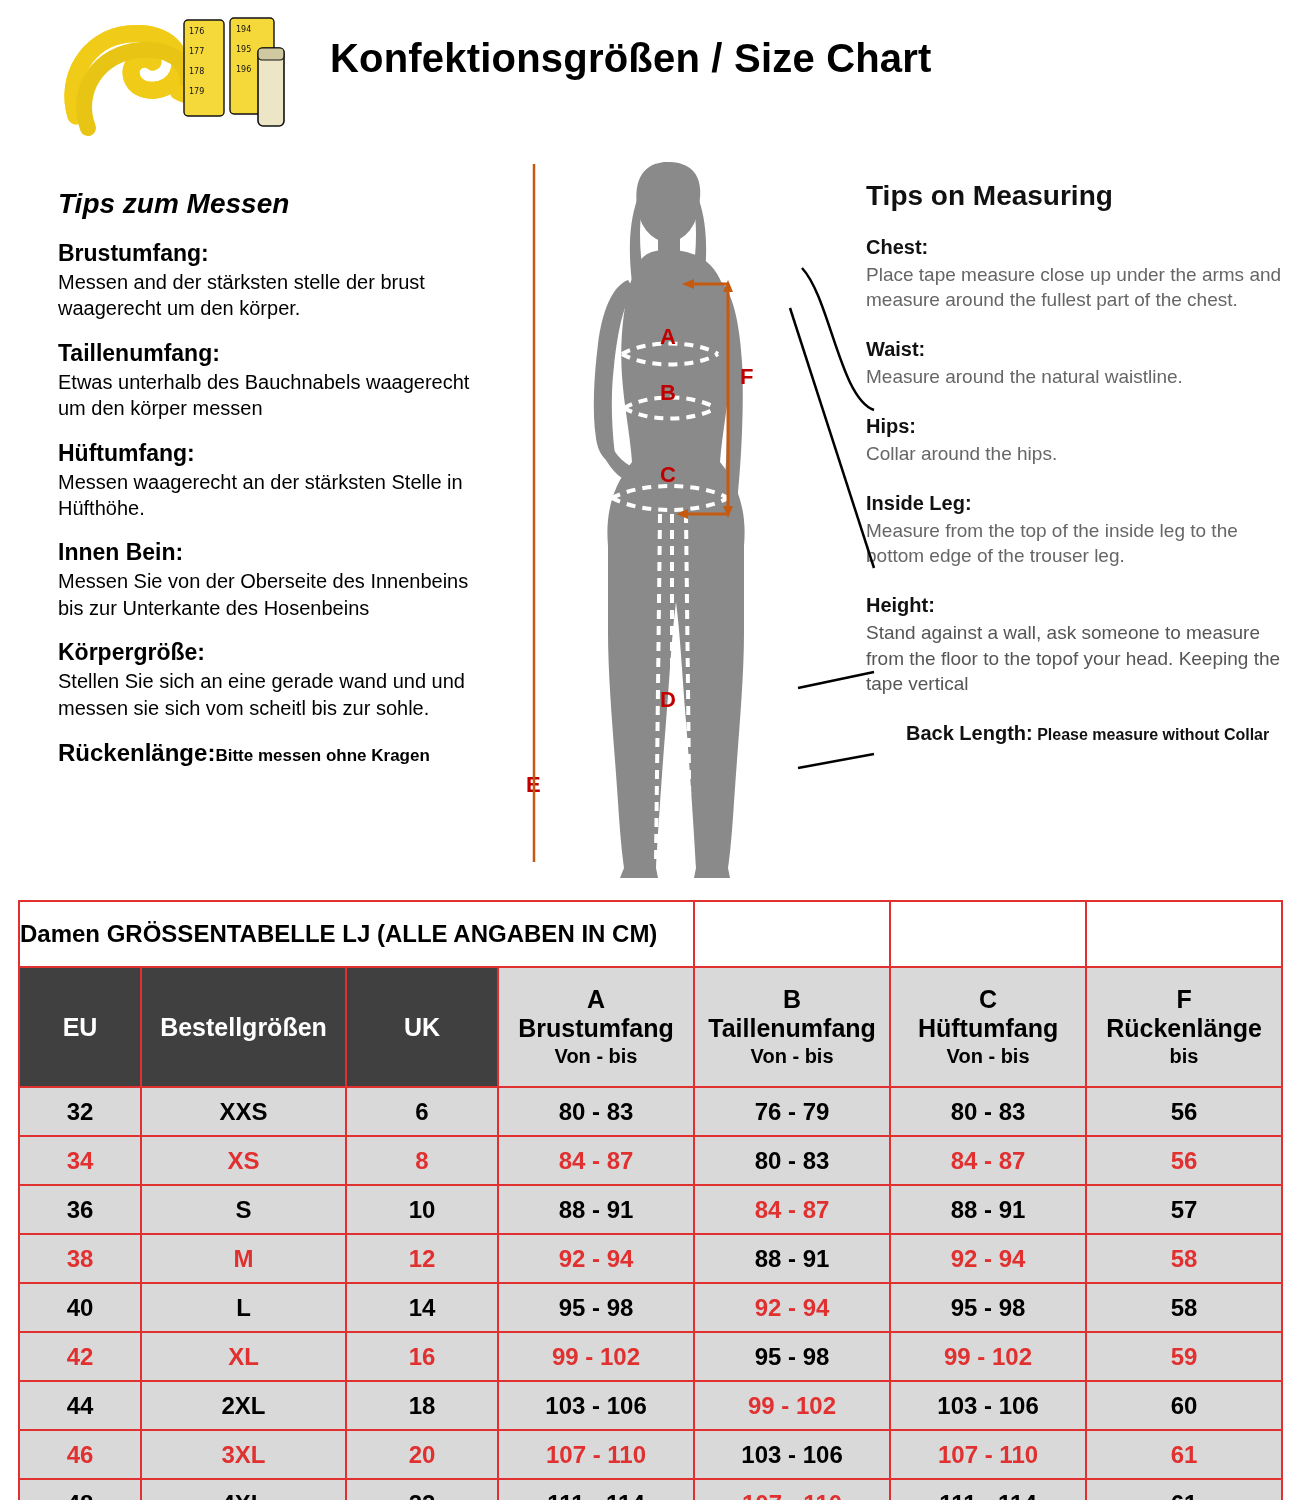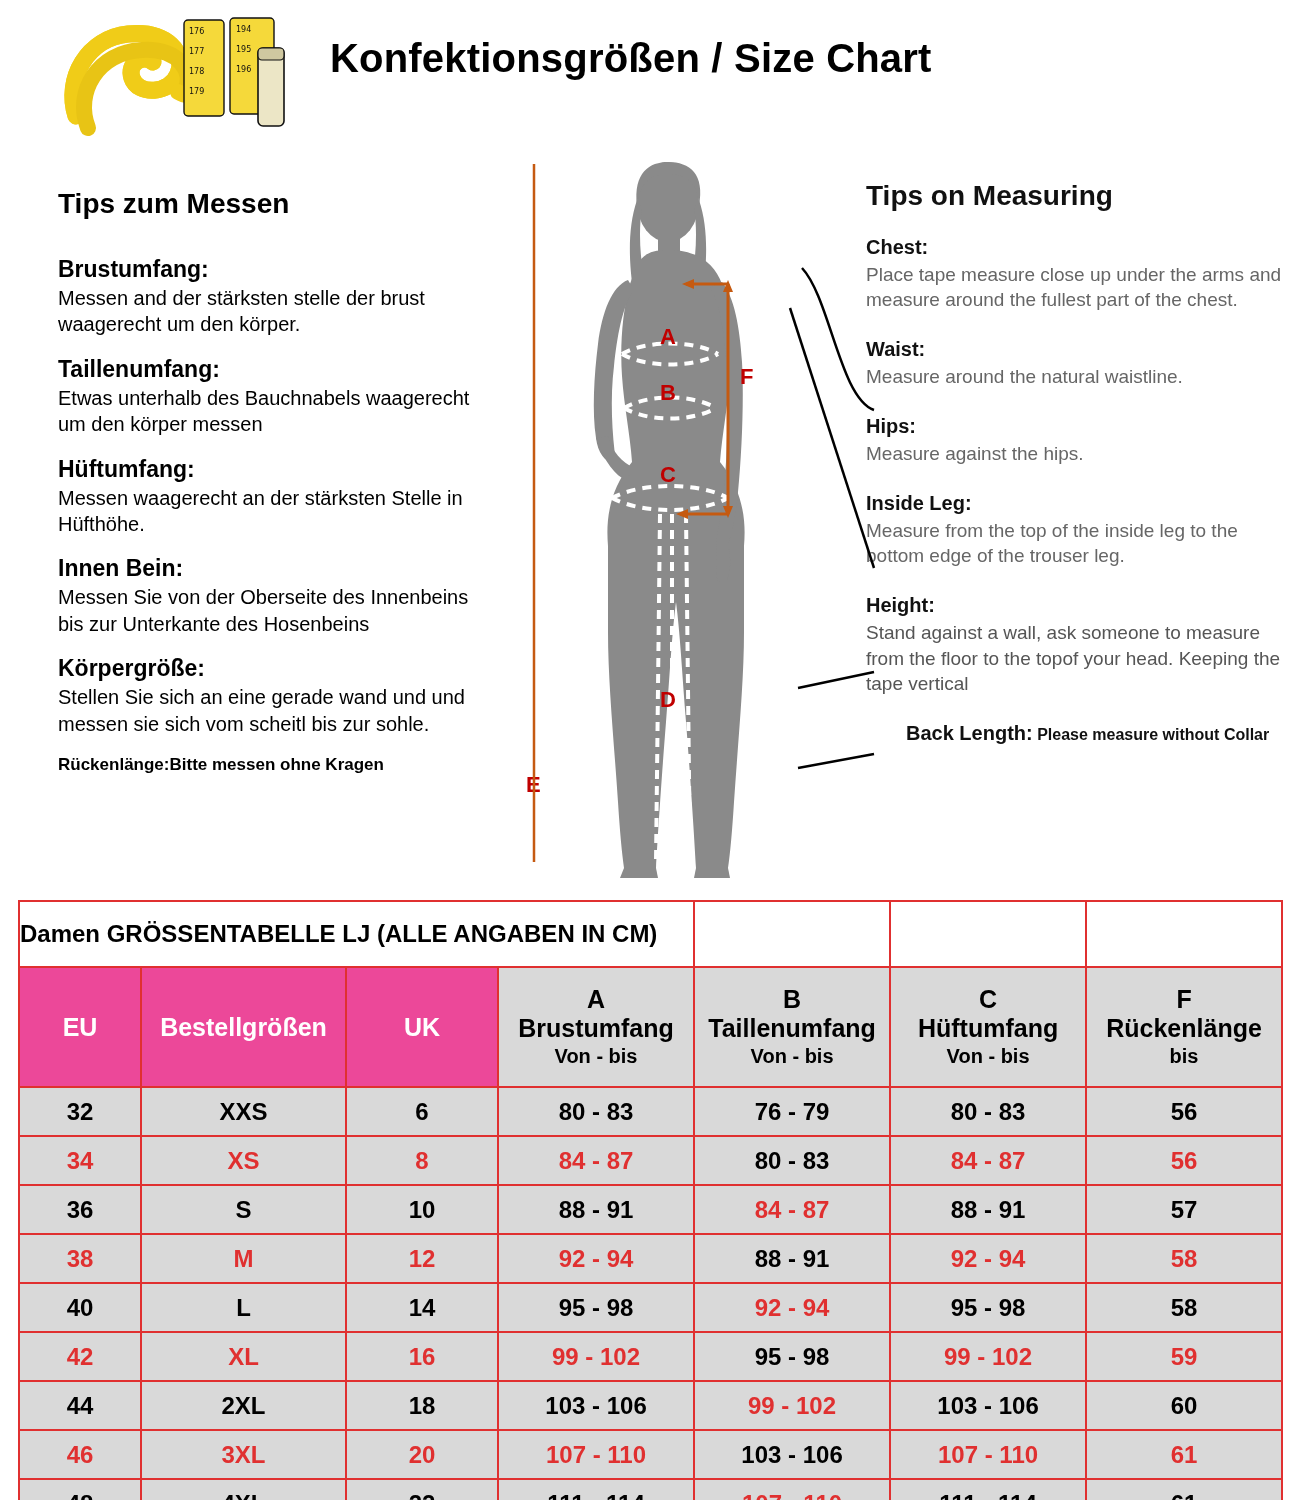--- a/index.html
+++ b/index.html
@@ -51,38 +51,39 @@
   }
   .col-left {
     position: absolute;
     left: 58px;
     top: 40px;
     width: 430px;
   }
   .col-left h2 {
     font-size: 28px;
     font-weight: bold;
-    margin: 0 0 36px 0;
+    margin: 0 0 20px 0;
+    font-style: italic;
   }
   .term {
     font-size: 23px;
     font-weight: bold;
     margin: 0 0 2px 0;
   }
   .desc {
     font-size: 20px;
     line-height: 1.32;
     margin: 0 0 18px 0;
   }
   .backlen-line {
     margin-top: 14px;
     white-space: nowrap;
   }
   .backlen-line .bl-term {
-    font-size: 17px;
+    font-size: 24px;
     font-weight: bold;
   }
   .backlen-line .bl-desc {
     font-size: 17px;
     font-weight: bold;
   }
 
   .col-right {
     position: absolute;
     left: 866px;
@@ -146,21 +147,21 @@
     background: #ffffff;
     text-align: left !important;
     font-size: 26px;
     font-weight: bold;
     padding: 10px 0 !important;
     height: 44px;
   }
   .blank-cell { background: #ffffff; }
 
   thead .hdr-black {
-    background: #ec4899;
+    background: #404040;
     color: #ffffff;
     font-weight: bold;
     font-size: 26px;
     height: 118px;
   }
   thead .hdr-grey {
     background: #d9d9d9;
     color: #000000;
     font-weight: bold;
     height: 118px;
@@ -367,21 +368,21 @@
       <div>
         <p class="r-term">Chest:</p>
         <p class="r-desc">Place tape measure close up under the arms and measure around the fullest part of the chest.</p>
       </div>
       <div>
         <p class="r-term">Waist:</p>
         <p class="r-desc">Measure around the natural waistline.</p>
       </div>
       <div>
         <p class="r-term">Hips:</p>
-        <p class="r-desc">Measure against the hips.</p>
+        <p class="r-desc">Collar around the hips.</p>
       </div>
       <div>
         <p class="r-term">Inside Leg:</p>
         <p class="r-desc">Measure from the top of the inside leg to the bottom edge of the trouser leg.</p>
       </div>
       <div>
         <p class="r-term spaced">Height:</p>
         <p class="r-desc dark">Stand against a wall, ask someone to measure from the floor to the topof your head. Keeping the tape vertical</p>
       </div>
 

